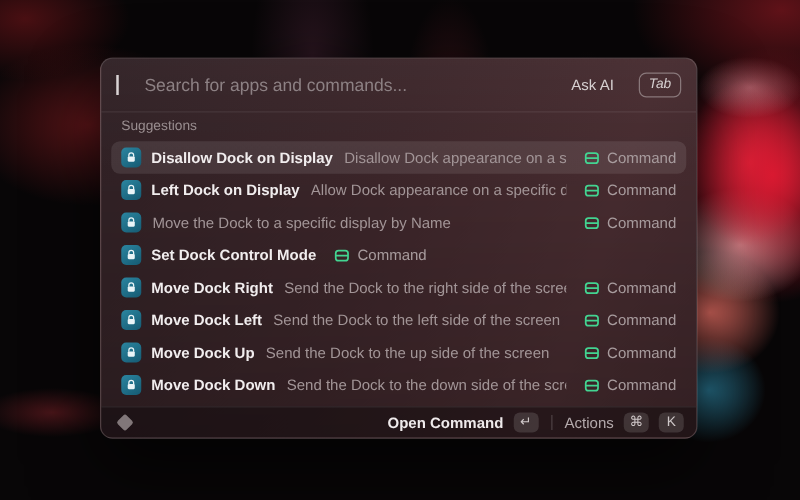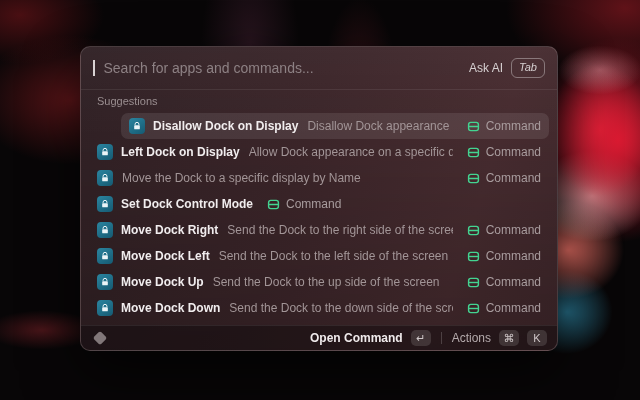--- a/index.html
+++ b/index.html
@@ -35,21 +35,21 @@
     border:1px solid rgba(255,255,255,.14);
     background:
       linear-gradient(to bottom, rgba(255,255,255,.03) 0%, rgba(0,0,0,0) 30%, rgba(0,0,0,.20) 100%),
       linear-gradient(108deg, #2f2024 0%, #3b2529 45%, #462b2f 78%, #3f272b 100%);
     box-shadow:0 22px 55px rgba(0,0,0,.6);
     display:flex; flex-direction:column;
   }
   
   .search-row {
     height:43px; flex-shrink:0;
-    display:flex; align-items:center; gap:8px;
+    display:flex; align-items:center; gap:20px;
     padding:0 12px;
     border-bottom:1px solid rgba(255,255,255,.08);
   }
   .text-caret { width:1.5px; height:16px; background:#d9d3d4; margin-right:1px; }
   .search-input {
     flex:1; background:transparent; border:none; outline:none;
     font-family:"Liberation Sans", sans-serif;
     font-size:14px; color:#efeaeb; caret-color:#fff;
   }
   .search-input::placeholder { color:#8d8184; }
@@ -64,21 +64,21 @@
   .list { flex:1; overflow:hidden; padding:0 8px; }
   .section-label {
     font-size:11px; line-height:13px; color:#9a8e90;
     padding:5px 8px 0;
   }
   .section-label.first { margin-bottom:5px; }
   .row {
     height:26px; display:flex; align-items:center; gap:8px;
     padding:0 8px; border-radius:7px; margin:0;
   }
-  .row.selected { background:rgba(255,255,255,.095);margin-left:32px; }
+  .row.selected { background:rgba(255,255,255,.095); }
   .app-icon {
     width:16px; height:16px; border-radius:4px; flex-shrink:0;
     background:linear-gradient(145deg,#2b85a0,#155a72);
     display:flex; align-items:center; justify-content:center;
   }
   .row-title { font-size:12px; font-weight:700; color:#f1edee; white-space:nowrap; flex-shrink:0; }
   .row-subtitle { font-size:12px; color:#a29597; white-space:nowrap; overflow:hidden; flex:1; min-width:0; margin-left:1px; }
   .accessory { display:flex; align-items:center; gap:6px; flex-shrink:0; margin-left:6px; }
   .cmd-type { font-size:12px; color:#a89c9e; }
   

